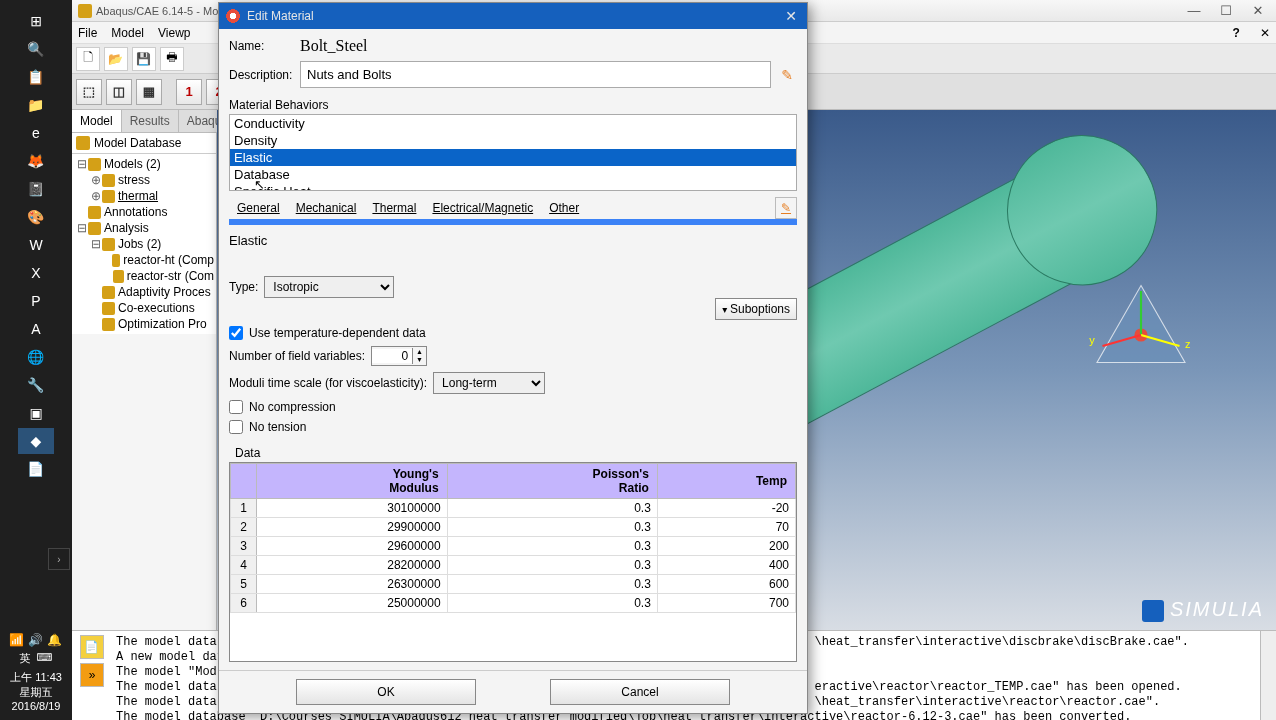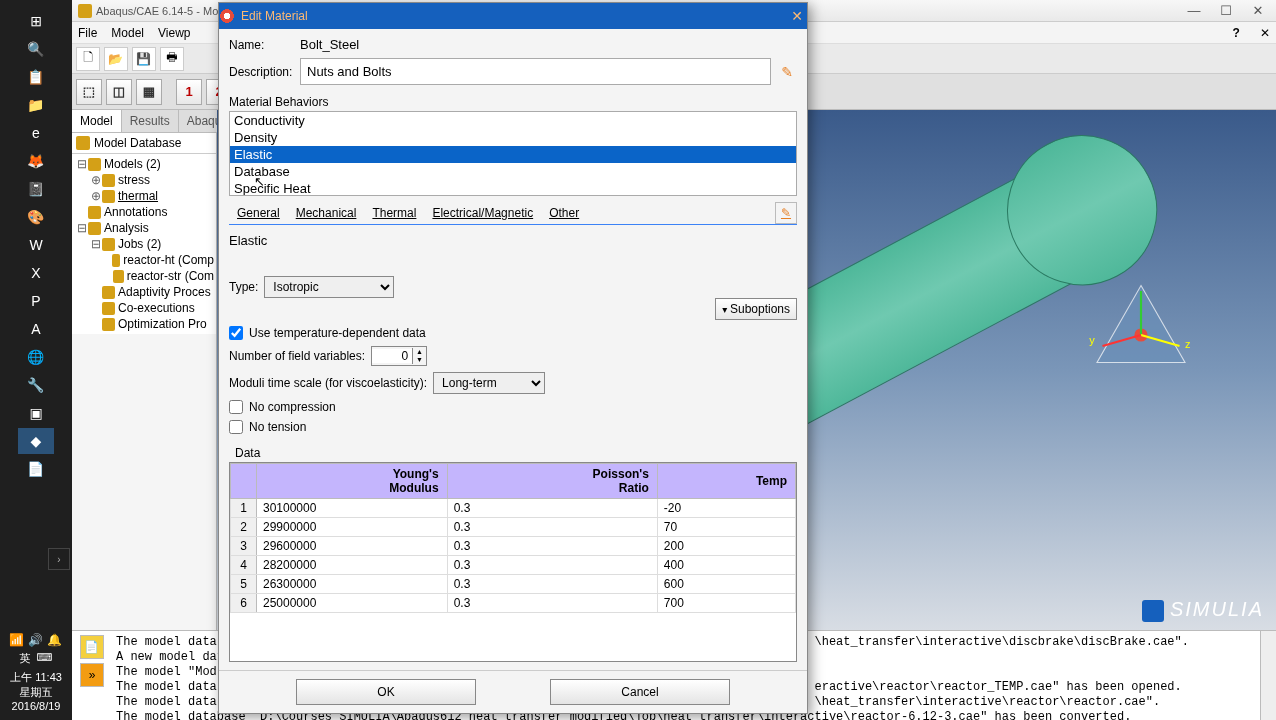--- a/index.html
+++ b/index.html
@@ -58,55 +58,55 @@
 .viewport .simulia::before { content:""; display:inline-block; width:22px;height:22px; background:#1560bd; border-radius:3px; margin-right:6px; vertical-align:middle;}
 
 .messagearea { position:absolute; bottom:0; left:0; right:0; height:90px; border-top:1px solid #bbb; display:flex; background:#fff;}
 .messagearea .msg-icons { width:40px; display:flex; flex-direction:column; align-items:center; padding:4px 0; gap:4px;}
 .messagearea .msg-icons div { width:24px;height:24px;border:1px solid #bbb; background:#f4d03f; display:flex;align-items:center;justify-content:center;font-size:12px;cursor:pointer;}
 .messagearea .msg-text { flex:1; font-family: "Courier New", monospace; font-size:12px; padding:4px; overflow:hidden; white-space:pre; line-height:1.25;}
 .messagearea .msg-scroll { width:16px; background:#eee; border-left:1px solid #bbb;}
 
 
 .dialog { position:absolute; left:218px; top:2px; width:590px; height:712px; background:#f4f4f4; border:1px solid #888; box-shadow: 3px 3px 12px rgba(0,0,0,.4); display:flex; flex-direction:column; z-index:100;}
-.dlg-titlebar { height:26px; background:#1560bd; color:#fdba74; display:flex; align-items:center; padding:0 0; font-size:12px;}
+.dlg-titlebar { height:26px; background:#1560bd; color:#e5e5e5; display:flex; align-items:center; padding:0 6px; font-size:12px;}
 .dlg-titlebar .dlg-icon { width:16px;height:16px;margin-right:6px; background:radial-gradient(circle,#fff 30%,#e74c3c 31%,#e74c3c 60%, transparent 61%);}
 .dlg-titlebar .dlg-close { margin-left:auto; width:20px;height:20px; display:flex;align-items:center;justify-content:center; cursor:pointer; font-size:14px;}
 .dlg-body { flex:1; padding:8px 10px; font-size:12px; overflow:hidden; display:flex; flex-direction:column;}
 .dlg-row { display:flex; align-items:center; margin-bottom:6px; gap:6px;}
 .dlg-row label { min-width:65px; }
-.dlg-row .name-val { font-size:13px; }
+.dlg-row .name-val { font-size:16px;font-family:Liberation Serif, serif; }
 .dlg-row input.desc { flex:1; padding:5px 6px; border:1px solid #aaa; font-size:13px;}
 .dlg-row .pencil { width:20px;height:20px; display:flex;align-items:center;justify-content:center;cursor:pointer;color:#e67e22;font-size:14px;}
 .fieldset-label { font-size:12px; margin:4px 0 2px 0; }
 .behaviors { border:1px solid #aaa; height:94px; background:#fff; overflow:auto;}
 .behaviors .beh { padding:1px 4px; cursor:pointer; font-size:13px;}
 .behaviors .beh.selected { background:#0a64c8; color:#fff; }
 .cursor-overlay { position:absolute; font-size:13px; pointer-events:none;}
 
-.behav-tabs { display:flex; border-bottom:1px solid #3b82f6; margin-top:6px; align-items:center;}
+.behav-tabs { display:flex; border-bottom:6px solid #3b82f6; margin-top:6px; align-items:center;}
 .behav-tabs span { padding:4px 8px; cursor:pointer; font-size:12px; text-decoration:underline;}
 .behav-tabs .tab-pencil { margin-left:auto; width:22px;height:22px;border:1px solid #bbb;display:flex;align-items:center;justify-content:center;cursor:pointer;color:#e67e22;}
 
 .section-title { font-size:13px; margin:8px 0 6px 0;}
 .form-row { display:flex; align-items:center; gap:6px; margin-bottom:6px; font-size:12px;}
 .form-row select { padding:2px 4px; border:1px solid #888; font-size:12px;}
 .form-row .subopt { margin-left:auto; border:1px solid #888; padding:3px 6px; background:linear-gradient(#fff,#e8e8e8); cursor:pointer; font-size:12px;margin-top:44px;}
 .form-row .subopt::before { content:"▾ "; font-size:10px;}
 .form-row input[type=checkbox]{ width:14px;height:14px;}
 .form-row .spinner { display:flex; align-items:center; border:1px solid #888; height:20px;}
 .form-row .spinner input { width:40px; border:none; text-align:right; padding:0 4px; font-size:12px;}
 .form-row .spinner .sp-btns { display:flex; flex-direction:column; border-left:1px solid #888;}
 .form-row .spinner .sp-btns span { font-size:7px; line-height:8px; padding:0 3px; cursor:pointer;}
 
 .data-label { font-size:12px; margin:6px 0 2px 6px;}
 .data-grid { border:1px solid #888; background:#fff; flex:1; min-height:200px; overflow:auto;}
 .data-grid table { width:100%; border-collapse:collapse; font-size:12px;}
 .data-grid th { border:1px solid #bbb; padding:3px 8px; background:#c4b5fd; font-weight:bold; text-align:right;}
-.data-grid td { border:1px solid #ddd; padding:2px 6px; text-align:left;}
+.data-grid td { border:1px solid #ddd; padding:2px 6px; text-align:right;}
 .data-grid td.rownum { background:#f0f0f0; width:24px; text-align:center; border-right:1px solid #bbb;}
 
 .dlg-buttons { display:flex; justify-content:space-around; padding:8px 40px; border-top:1px solid #ccc;}
 .dlg-buttons button { width:180px; padding:5px 0; border:1px solid #888; background:linear-gradient(#fff,#e4e4e4); font-size:12px; cursor:pointer;}
 </style>
 </head>
 <body>
 
 <div class="taskbar">
   <div id="tb-items">

